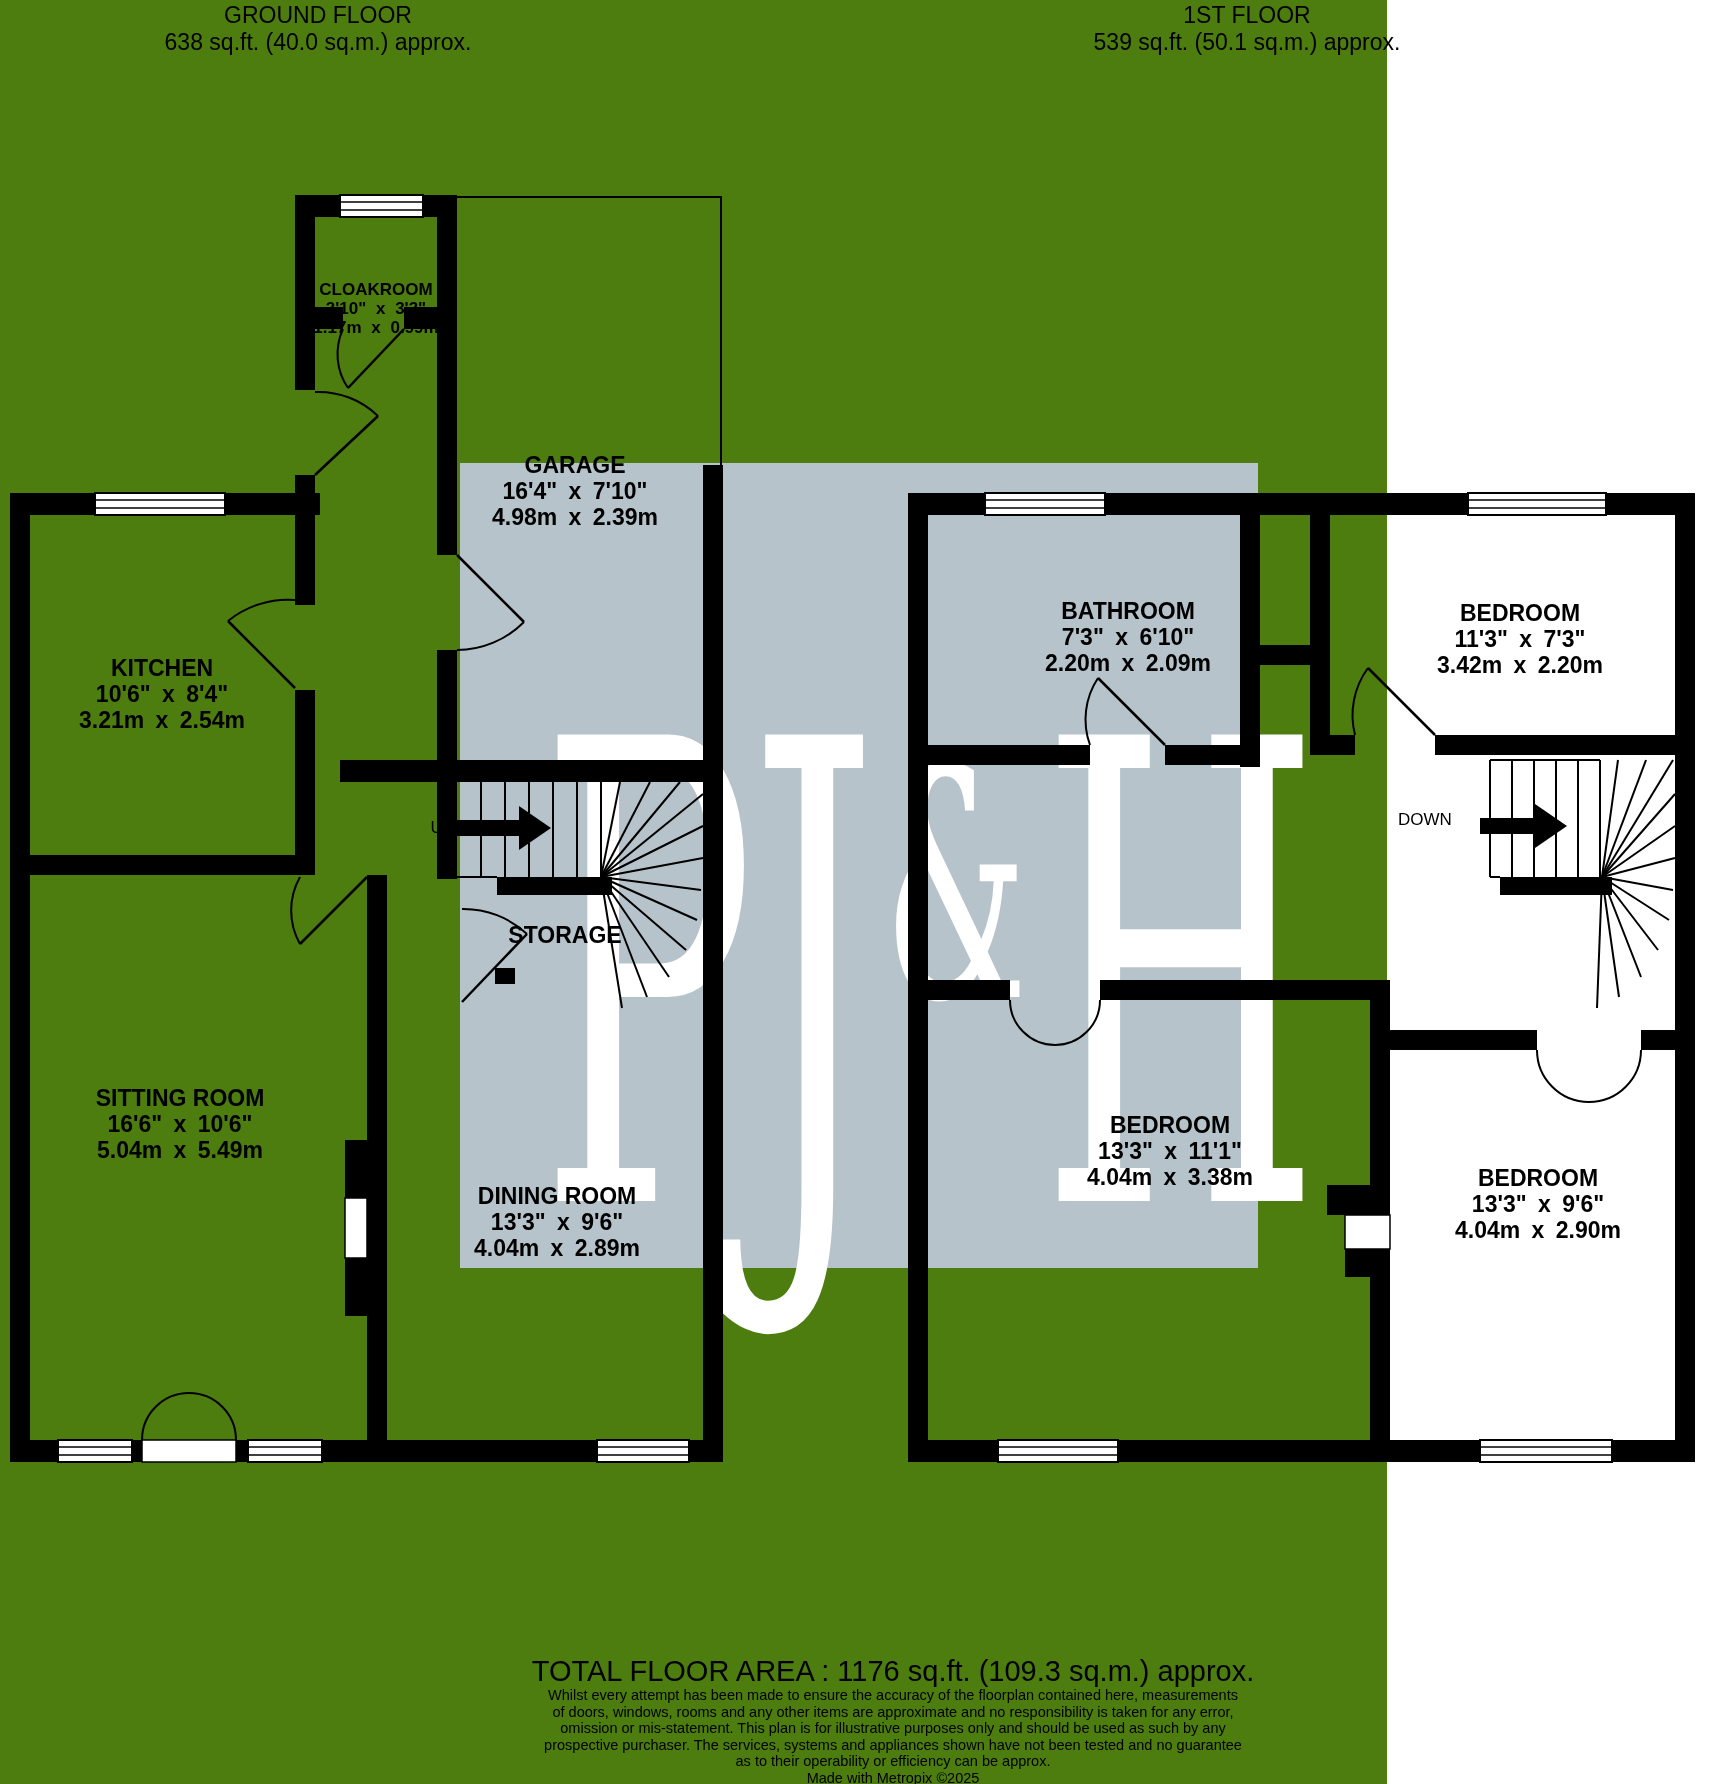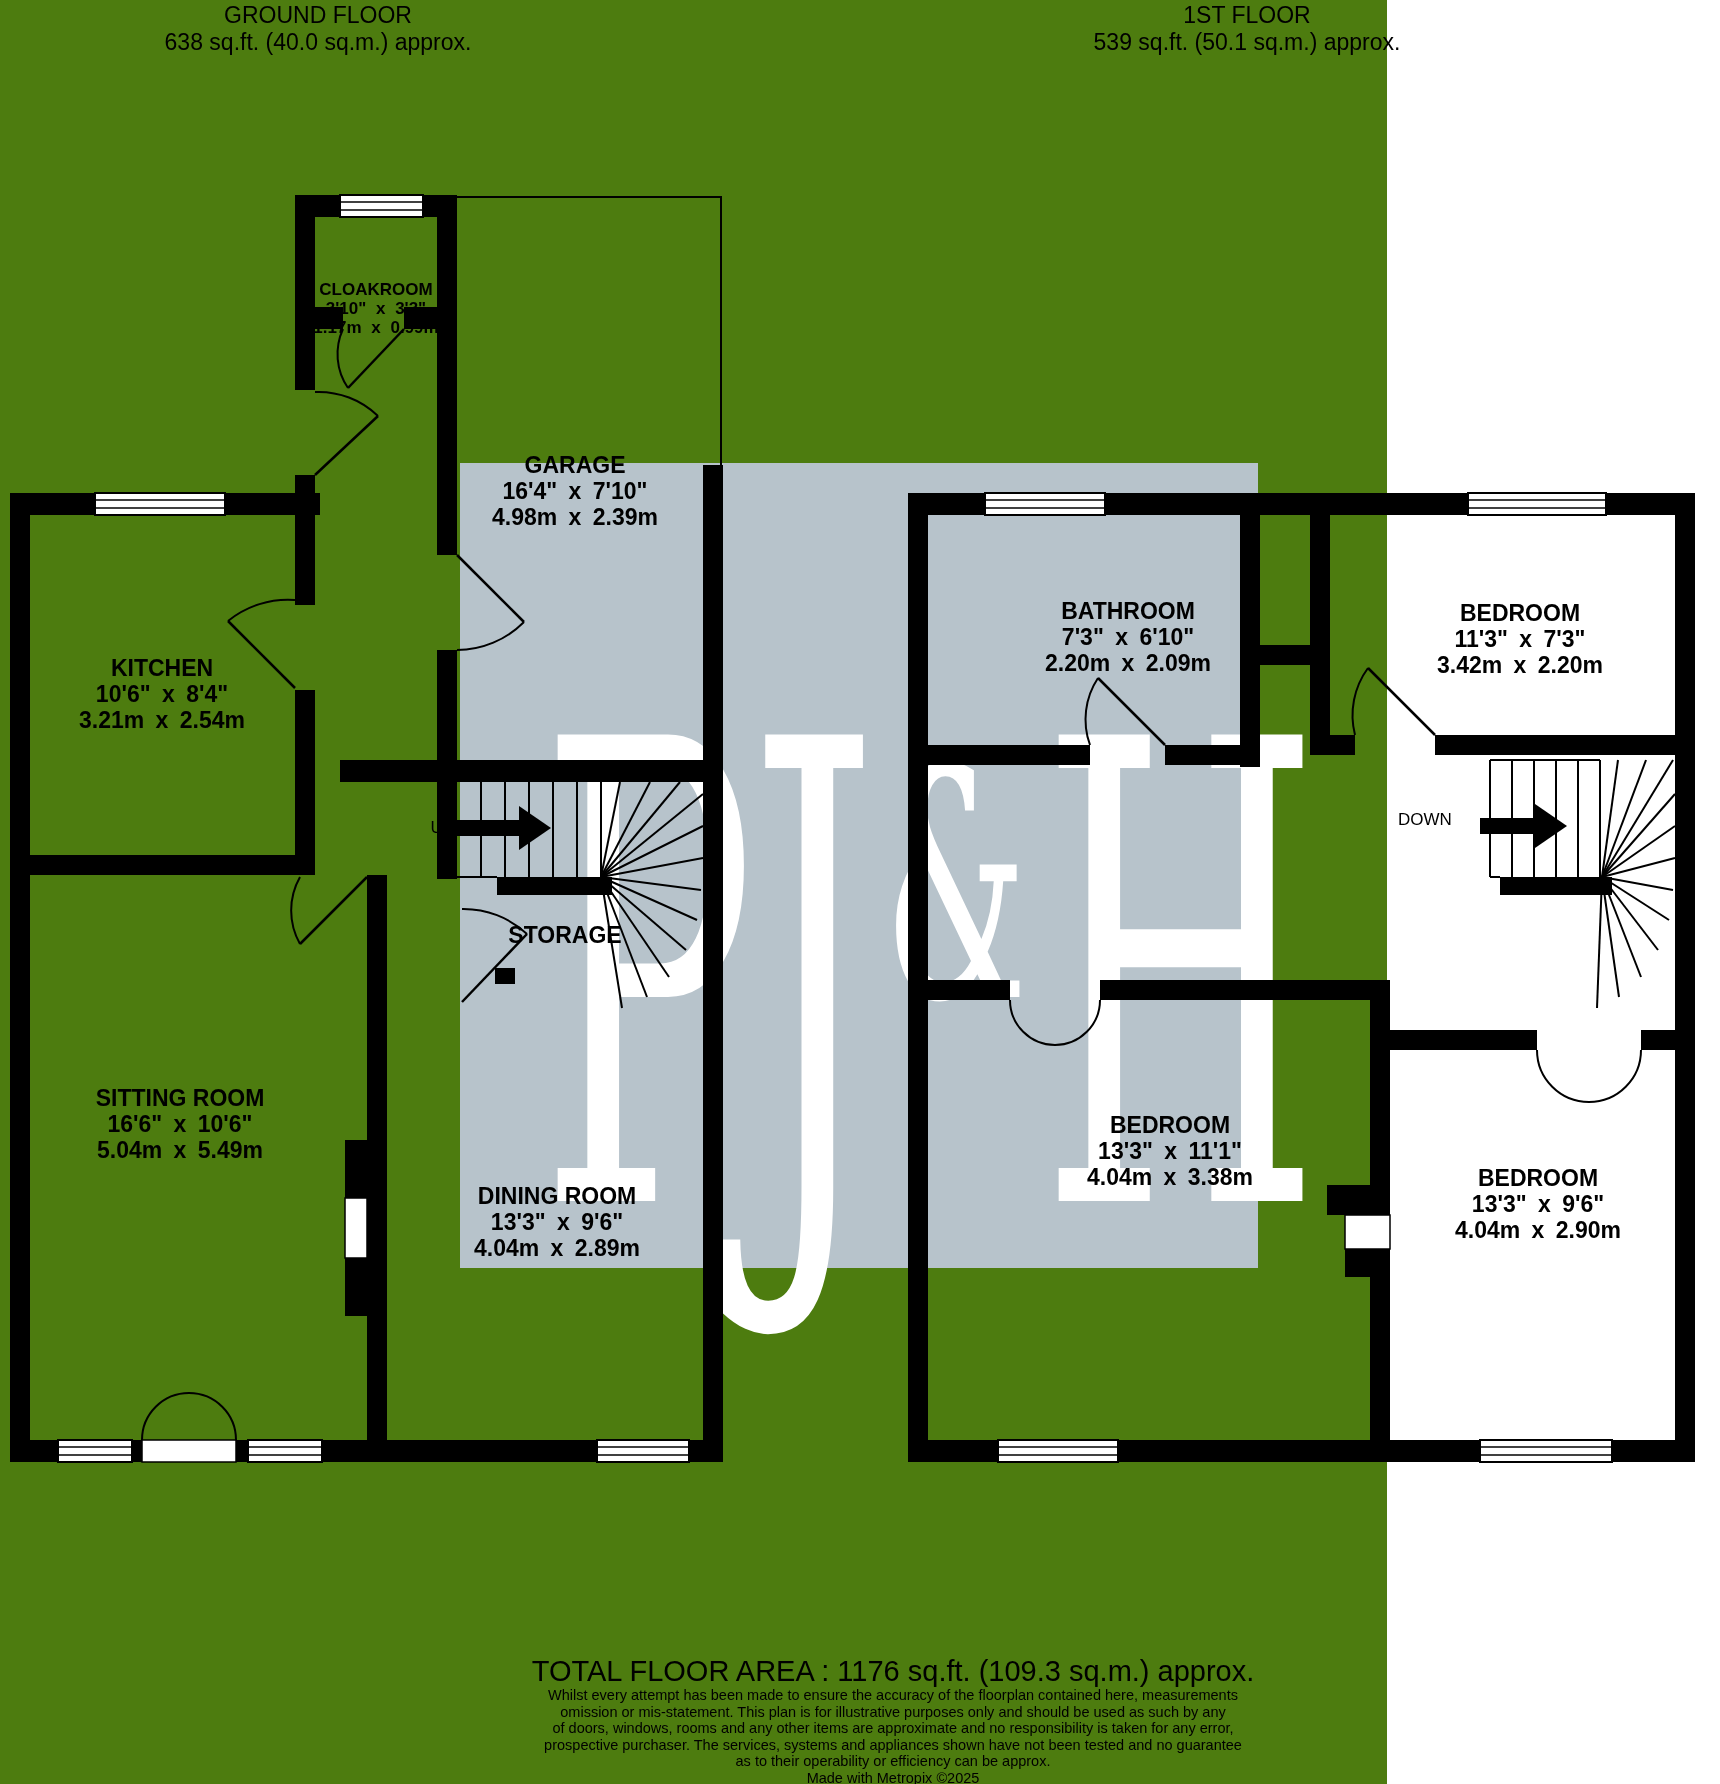--- a/index.html
+++ b/index.html
@@ -255,20 +255,20 @@
     <span class="dims">13'3" x 9'6"</span>
     <span class="dims">4.04m x 2.90m</span>
   </div>
 
   <div class="stair-label" style="left:408px;top:818px;width:46px;text-align:right;">UP</div>
   <div class="stair-label" style="left:1398px;top:810px;width:70px;">DOWN</div>
 
   <div class="footer-total">TOTAL FLOOR AREA : 1176 sq.ft. (109.3 sq.m.) approx.</div>
   <div class="footer-disclaimer">
     <span>Whilst every attempt has been made to ensure the accuracy of the floorplan contained here, measurements</span>
+    <span>of doors, windows, rooms and any other items are approximate and no responsibility is taken for any error,</span>
     <span>omission or mis-statement. This plan is for illustrative purposes only and should be used as such by any</span>
-    <span>of doors, windows, rooms and any other items are approximate and no responsibility is taken for any error,</span>
     <span>prospective purchaser. The services, systems and appliances shown have not been tested and no guarantee</span>
     <span>as to their operability or efficiency can be approx.</span>
     <span>Made with Metropix ©2025</span>
   </div>
 
 </div>
 
 </body></html>

